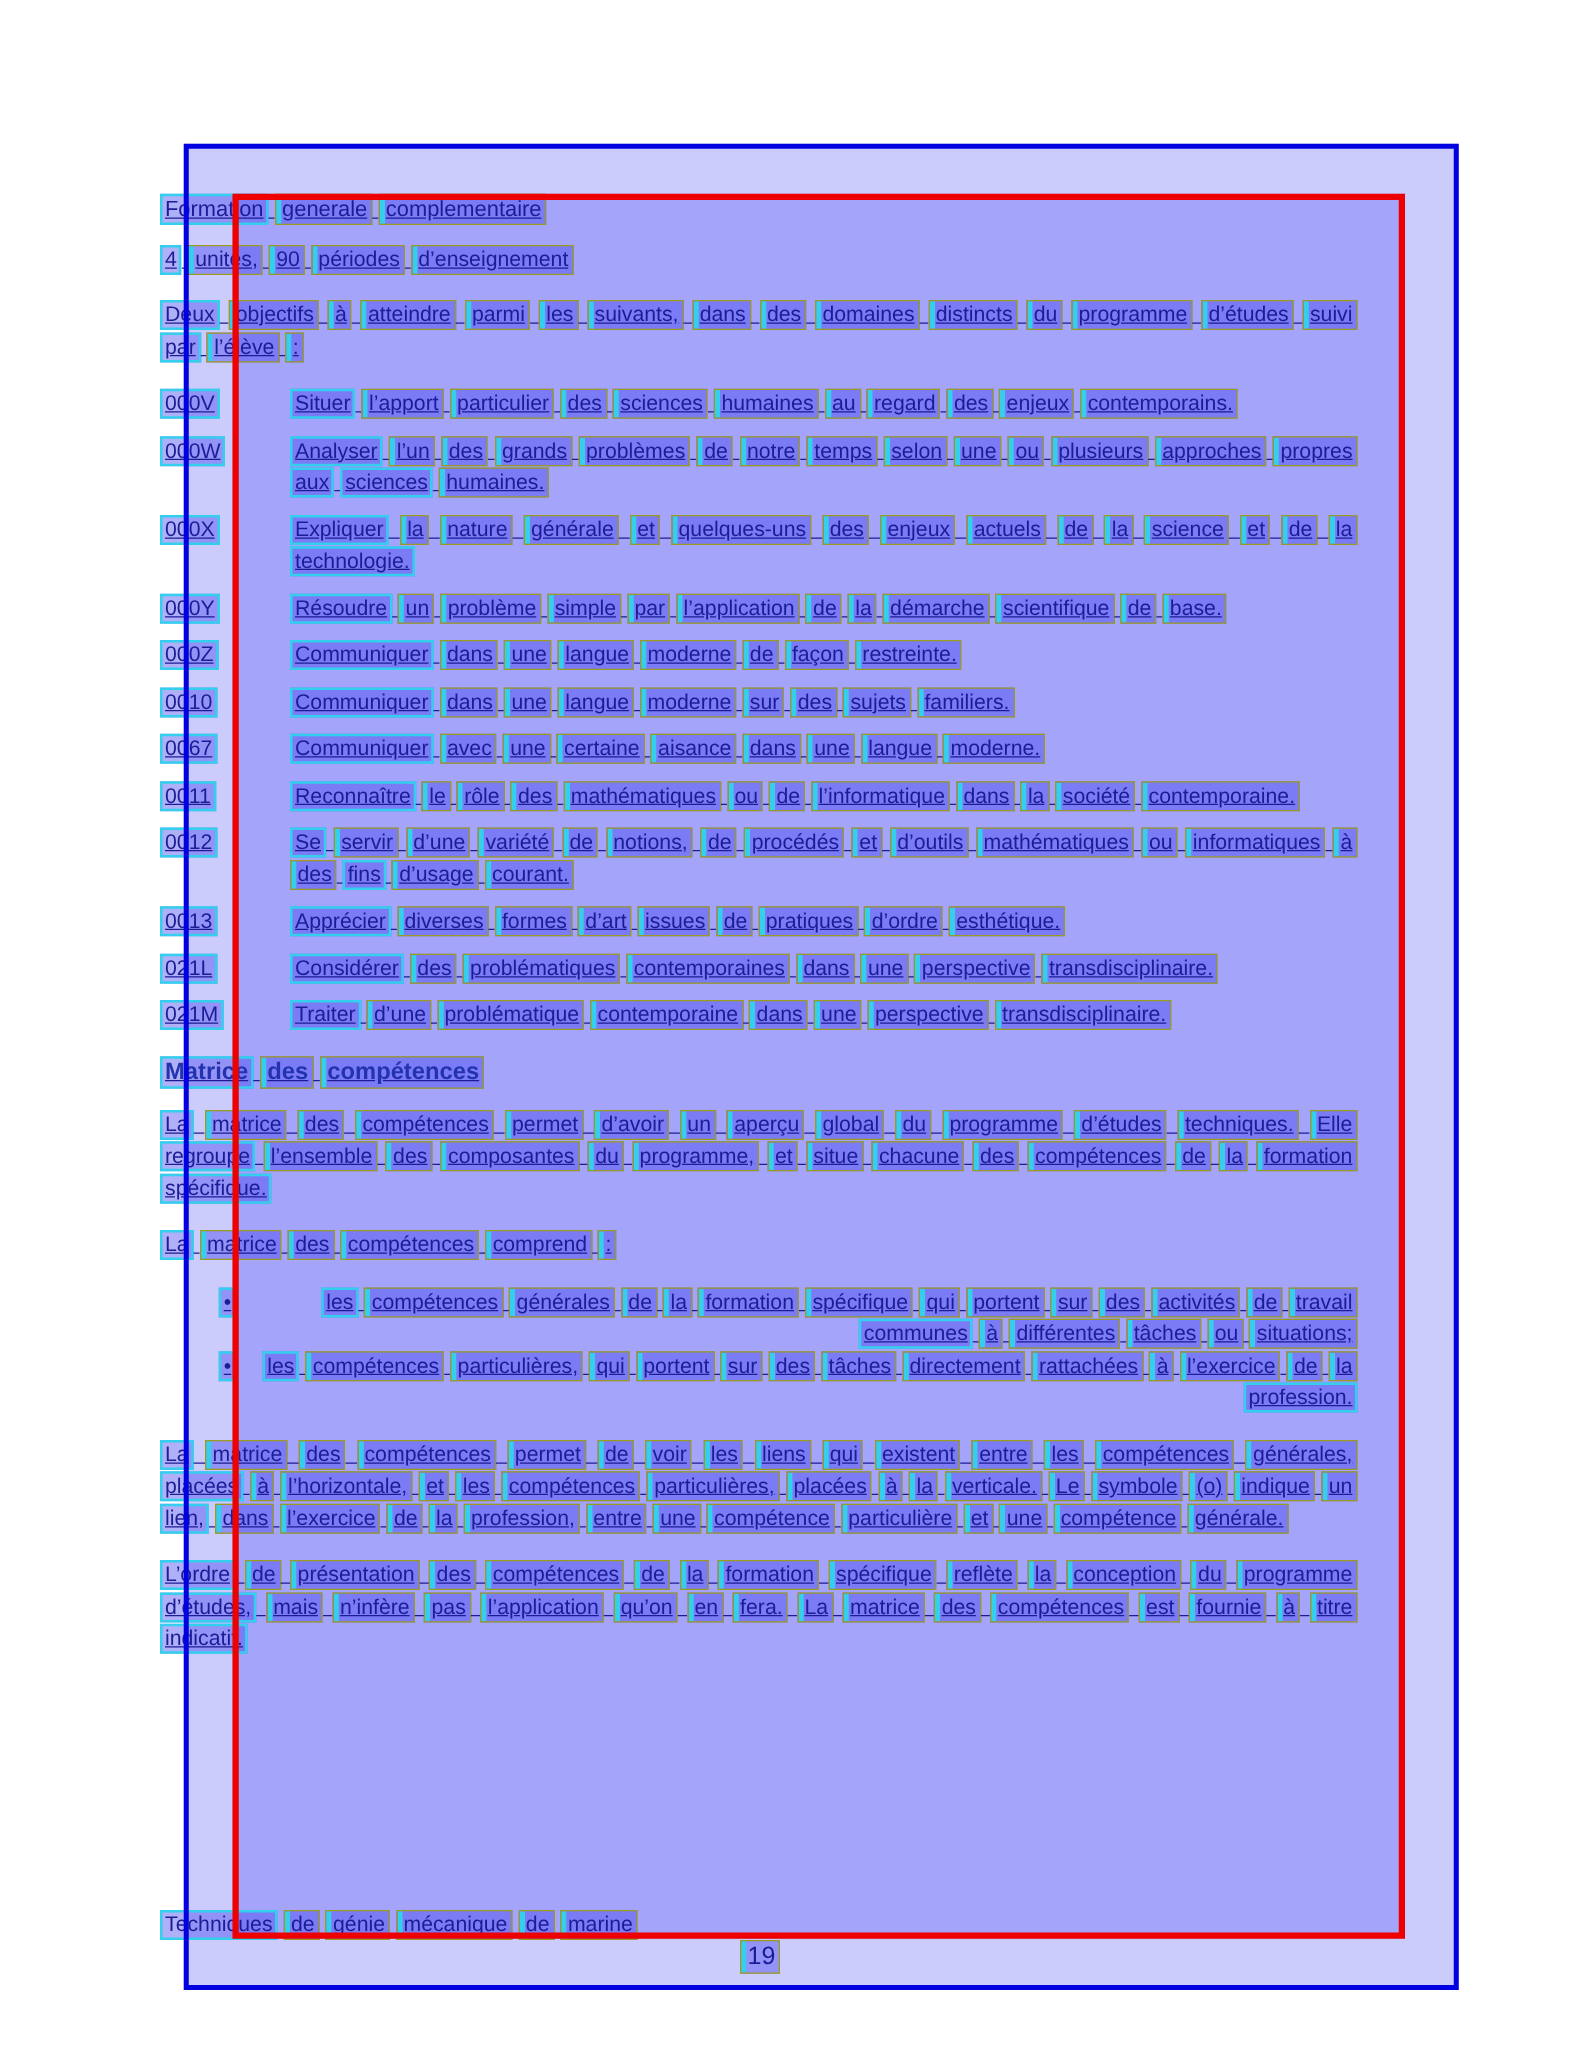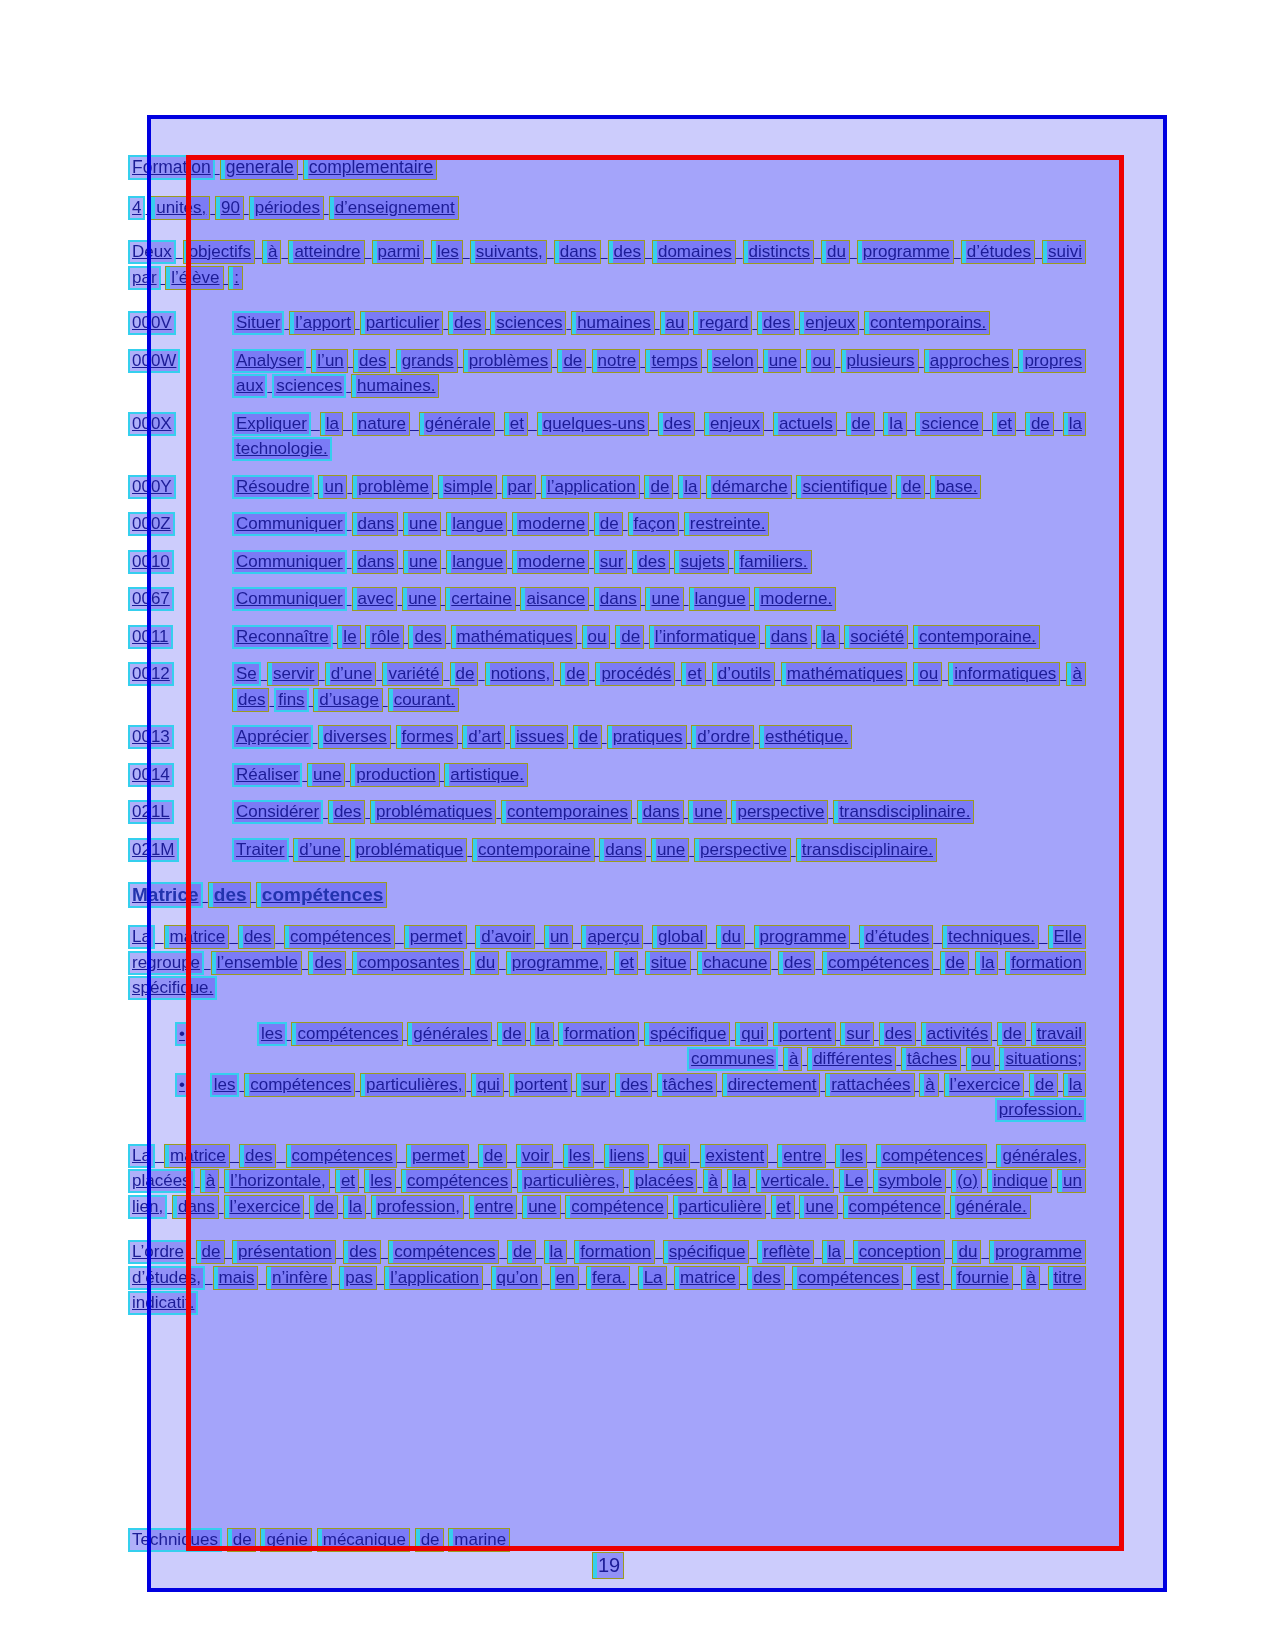--- a/index.html
+++ b/index.html
@@ -113,38 +113,35 @@
       <div class="obj-row">
         <div class="obj-code"><span class="w first">0012</span></div>
         <div class="obj-desc"><span class="w first">Se</span> <span class="w">servir</span> <span class="w">d’une</span> <span class="w">variété</span> <span class="w">de</span> <span class="w">notions,</span> <span class="w">de</span> <span class="w">procédés</span> <span class="w">et</span> <span class="w">d’outils</span> <span class="w">mathématiques</span> <span class="w">ou</span> <span class="w">informatiques</span> <span class="w">à</span> <span class="w">des</span> <span class="w first">fins</span> <span class="w">d’usage</span> <span class="w">courant.</span></div>
       </div>
 
       <div class="obj-row">
         <div class="obj-code"><span class="w first">0013</span></div>
         <div class="obj-desc"><span class="w first">Apprécier</span> <span class="w">diverses</span> <span class="w">formes</span> <span class="w">d’art</span> <span class="w">issues</span> <span class="w">de</span> <span class="w">pratiques</span> <span class="w">d’ordre</span> <span class="w">esthétique.</span></div>
       </div>
 
-      <div class="obj-row">
-        <div class="obj-code"><span class="w first">0014</span></div>
-        <div class="obj-desc"><span class="w first">Réaliser</span> <span class="w">une</span> <span class="w">production</span> <span class="w">artistique.</span></div>
-      </div>
 
       <div class="obj-row">
         <div class="obj-code"><span class="w first">021L</span></div>
         <div class="obj-desc"><span class="w first">Considérer</span> <span class="w">des</span> <span class="w">problématiques</span> <span class="w">contemporaines</span> <span class="w">dans</span> <span class="w">une</span> <span class="w">perspective</span> <span class="w">transdisciplinaire.</span></div>
       </div>
 
       <div class="obj-row">
         <div class="obj-code"><span class="w first">021M</span></div>
         <div class="obj-desc"><span class="w first">Traiter</span> <span class="w">d’une</span> <span class="w">problématique</span> <span class="w">contemporaine</span> <span class="w">dans</span> <span class="w">une</span> <span class="w">perspective</span> <span class="w">transdisciplinaire.</span></div>
       </div>
     </div>
 
   <div class="h2"><span class="w first">Matrice</span> <span class="w">des</span> <span class="w">compétences</span></div>
   <div class="para justify"><span class="w first">La</span> <span class="w">matrice</span> <span class="w">des</span> <span class="w">compétences</span> <span class="w">permet</span> <span class="w">d’avoir</span> <span class="w">un</span> <span class="w">aperçu</span> <span class="w">global</span> <span class="w">du</span> <span class="w">programme</span> <span class="w">d’études</span> <span class="w">techniques.</span> <span class="w">Elle</span> <span class="w first">regroupe</span> <span class="w">l’ensemble</span> <span class="w">des</span> <span class="w">composantes</span> <span class="w">du</span> <span class="w">programme,</span> <span class="w">et</span> <span class="w">situe</span> <span class="w">chacune</span> <span class="w">des</span> <span class="w">compétences</span> <span class="w">de</span> <span class="w">la</span> <span class="w">formation</span> <span class="w first">spécifique.</span></div>
+  <div class="para"><span class="w first">La</span> <span class="w">matrice</span> <span class="w">des</span> <span class="w">compétences</span> <span class="w">comprend</span> <span class="w">:</span></div>
 
   <div class="bullets">
 
       <div class="bullet-row">
         <div><span class="w first">•</span></div>
         <div class="bullet-text"><span class="w first">les</span> <span class="w">compétences</span> <span class="w">générales</span> <span class="w">de</span> <span class="w">la</span> <span class="w">formation</span> <span class="w">spécifique</span> <span class="w">qui</span> <span class="w">portent</span> <span class="w">sur</span> <span class="w">des</span> <span class="w">activités</span> <span class="w">de</span> <span class="w">travail</span> <span class="w first">communes</span> <span class="w">à</span> <span class="w">différentes</span> <span class="w">tâches</span> <span class="w">ou</span> <span class="w">situations;</span></div>
       </div>
 
       <div class="bullet-row">
         <div><span class="w first">•</span></div>

